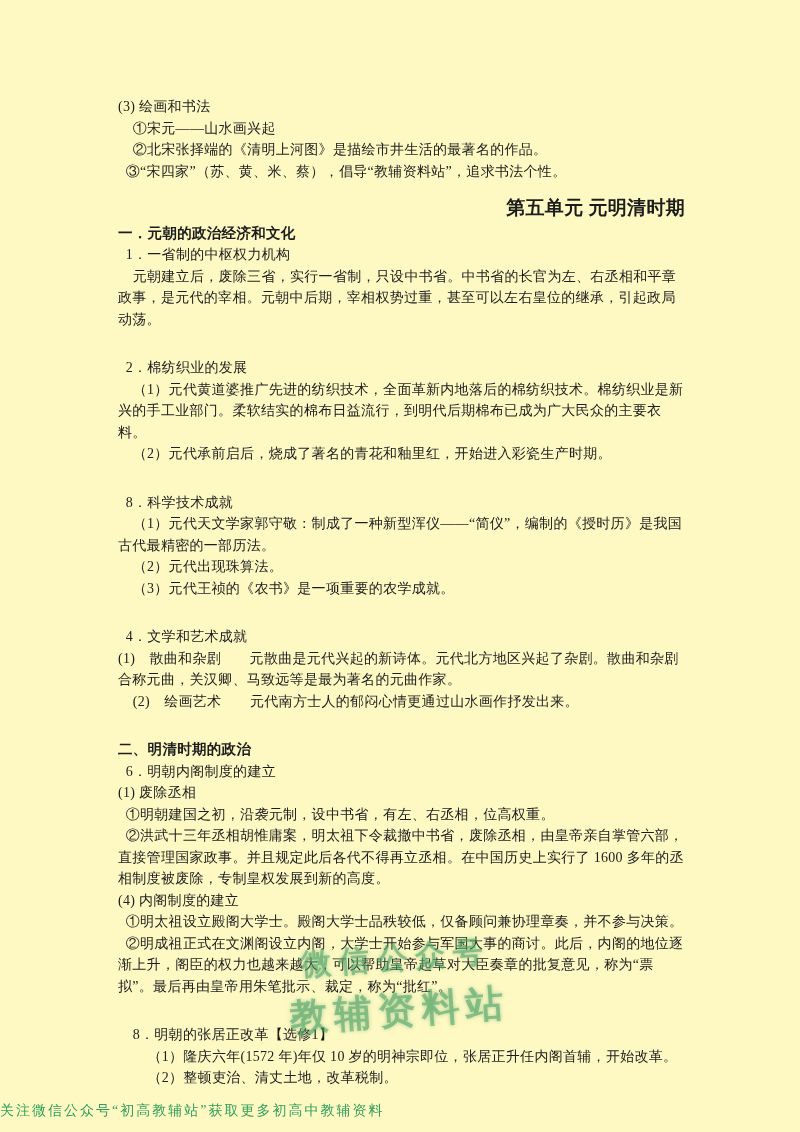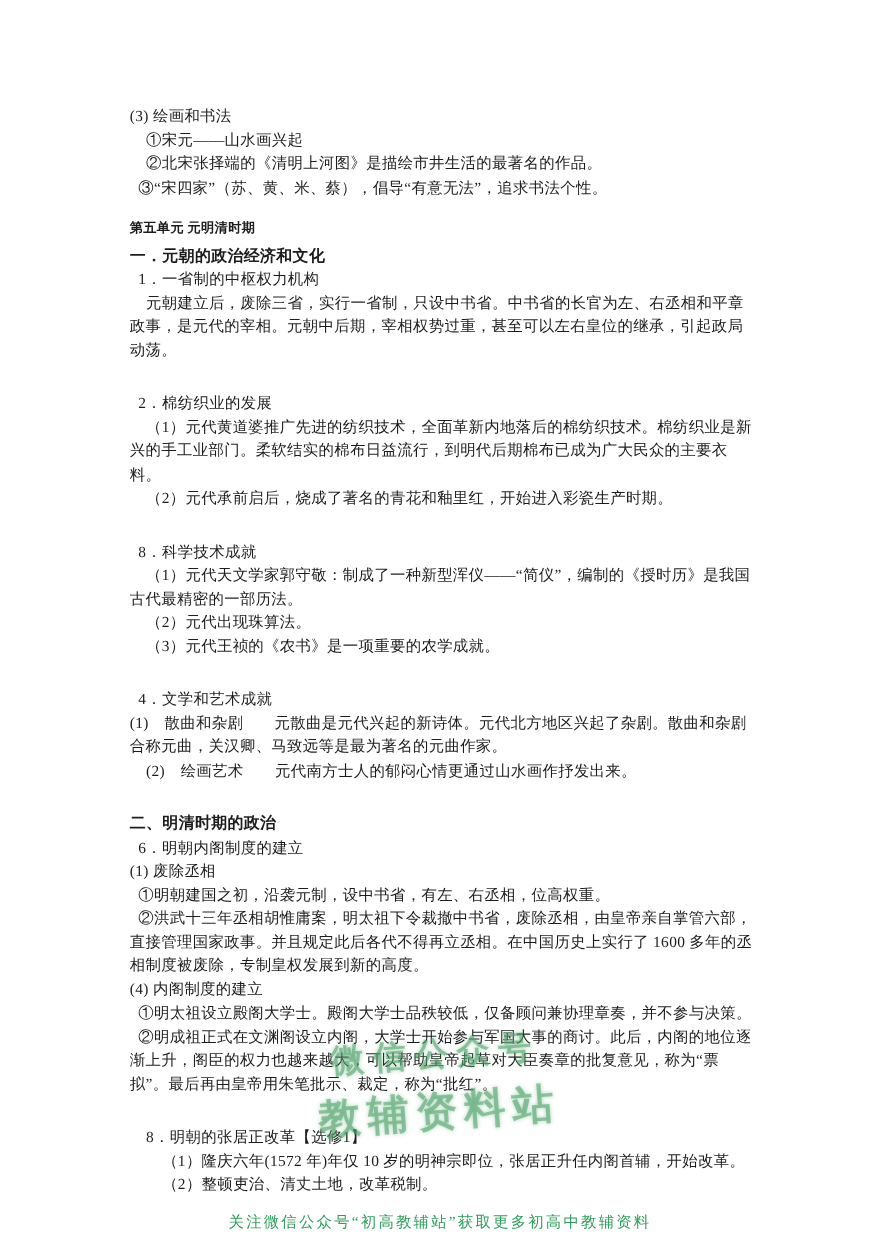--- a/index.html
+++ b/index.html
@@ -1,21 +1,21 @@
 <!DOCTYPE html>
 <html><head>
 <meta charset="utf-8">
 <style>
   html, body { margin: 0; padding: 0; background: #e8e8e8; }
   .page {
     position: relative;
     width: 800px;
     height: 1132px;
     margin: 0 auto;
-    background: #ffffff;
+    background: #fef9c3;
     overflow: hidden;
     font-family: "Liberation Serif", "DejaVu Serif", serif;
     color: #1c1c1c;
   }
   .doc-body {
     position: absolute;
     top: 96px;
     left: 118px;
     width: 567px;
   }
@@ -25,23 +25,23 @@
     line-height: 21.5px;
     letter-spacing: 0.3px;
     word-break: break-all;
   }
   .plain { }
   .ti05 { text-indent: 0.55em; }
   .ti1  { text-indent: 1.05em; }
   .ti2  { text-indent: 2.1em; }
   .h-bold { font-weight: bold; font-size: 14.5px; }
   .h-center {
-    text-align: left;
+    text-align: right;
     font-weight: bold;
-    font-size: 12px;
+    font-size: 19px;
     text-indent: 0;
   }
   .gap { margin-top: 27px; }
   .h-center.gap { margin-top: 15px; margin-bottom: 4px; }
 
   .watermark {
     position: absolute;
     top: 938px;
     left: 278px;
     width: 240px;
@@ -62,37 +62,36 @@
     letter-spacing: 6px;
     font-weight: bold;
     margin-top: 6px;
   }
 
   .footer {
     position: absolute;
     left: 0;
     bottom: 12px;
     width: 100%;
-    text-align: center;
     font-size: 14px;
     letter-spacing: 2px;
     color: #2f9e5b;
     font-family: "Liberation Serif", "DejaVu Serif", serif;
   }
 </style>
 </head>
 <body>
 
 <div class="page">
 
   <div class="doc-body">
       <p class="line plain">(3) 绘画和书法</p>
       <p class="line ti1">①宋元——山水画兴起</p>
       <p class="line ti1">②北宋张择端的《清明上河图》是描绘市井生活的最著名的作品。</p>
-      <p class="line ti05">③“宋四家”（苏、黄、米、蔡），倡导“有意无法”，追求书法个性。</p>
+      <p class="line ti05">③“宋四家”（苏、黄、米、蔡），倡导“教辅资料站”，追求书法个性。</p>
       <p class="line h-center gap">第五单元 元明清时期</p>
       <p class="line h-bold">一．元朝的政治经济和文化</p>
       <p class="line ti05">1．一省制的中枢权力机构</p>
       <p class="line ti1">元朝建立后，废除三省，实行一省制，只设中书省。中书省的长官为左、右丞相和平章政事，是元代的宰相。元朝中后期，宰相权势过重，甚至可以左右皇位的继承，引起政局动荡。</p>
       <p class="line ti05 gap">2．棉纺织业的发展</p>
       <p class="line ti1">（1）元代黄道婆推广先进的纺织技术，全面革新内地落后的棉纺织技术。棉纺织业是新兴的手工业部门。柔软结实的棉布日益流行，到明代后期棉布已成为广大民众的主要衣料。</p>
       <p class="line ti1">（2）元代承前启后，烧成了著名的青花和釉里红，开始进入彩瓷生产时期。</p>
       <p class="line ti05 gap">8．科学技术成就</p>
       <p class="line ti1">（1）元代天文学家郭守敬：制成了一种新型浑仪——“简仪”，编制的《授时历》是我国古代最精密的一部历法。</p>
       <p class="line ti1">（2）元代出现珠算法。</p>

